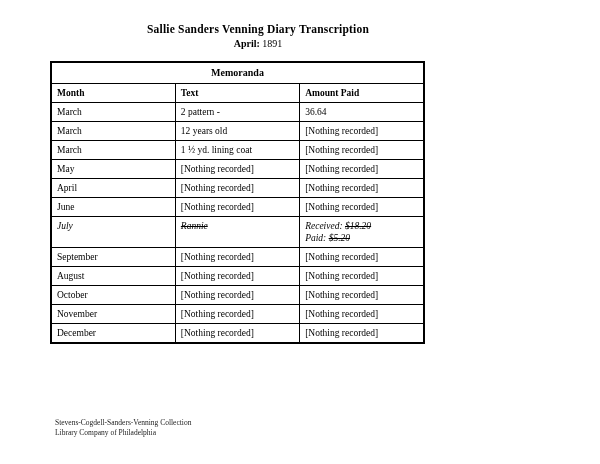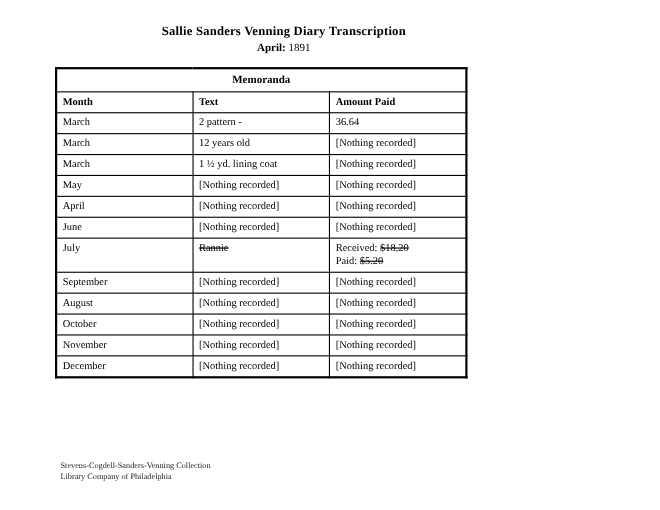--- a/index.html
+++ b/index.html
@@ -49,21 +49,21 @@
     font-size: 10px;
     height: 20px;
     padding: 4px 2px;
   }
   .memo-table thead tr.header-row th {
     font-weight: bold;
     height: 18px;
     margin-top: 48px;
   }
   .memo-table tbody td { height: 19px; }
-  .memo-table tbody tr.tall td { height: 30px; }
+  .memo-table tbody tr.tall td { height: 30px; font-style: italic; }
   .col-month  { width: 71px; }
   .col-text   { width: 179px; }
   .col-amount { width: 125px; }
   .strike { text-decoration: line-through; }
   .footer {
     position: absolute;
     left: 55px; top: 418px;
     font-size: 7.5px;
     line-height: 10px;
     color: #1c1c1c;

